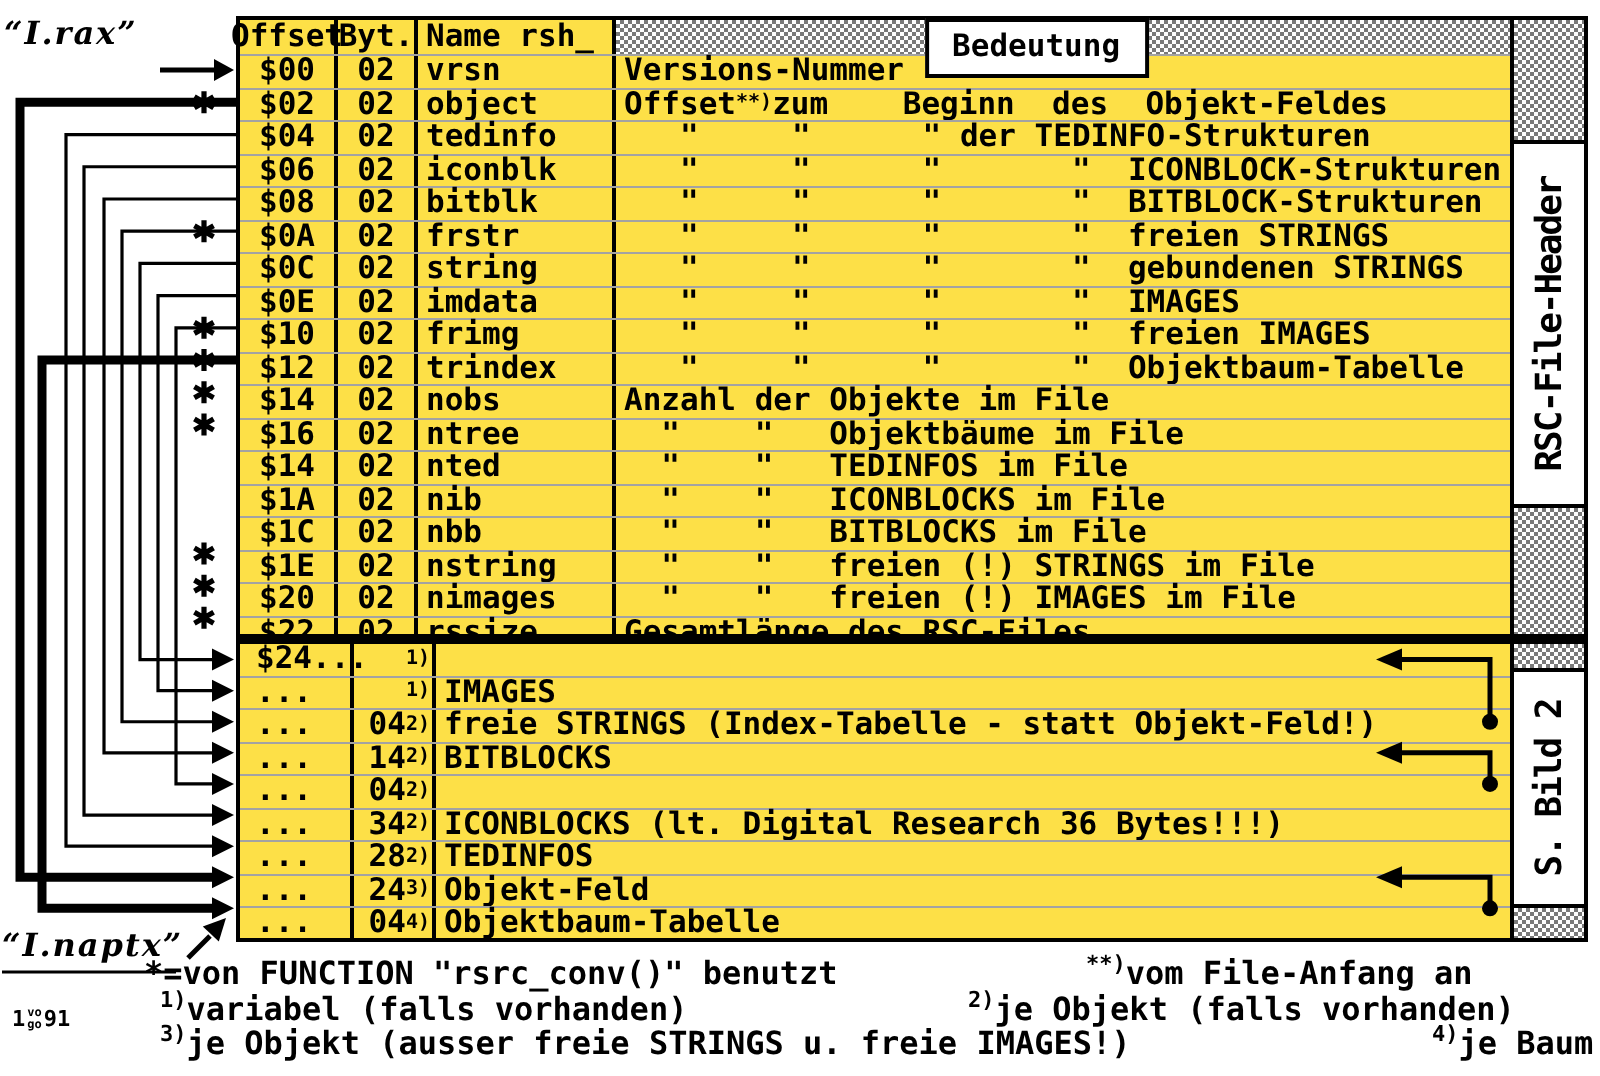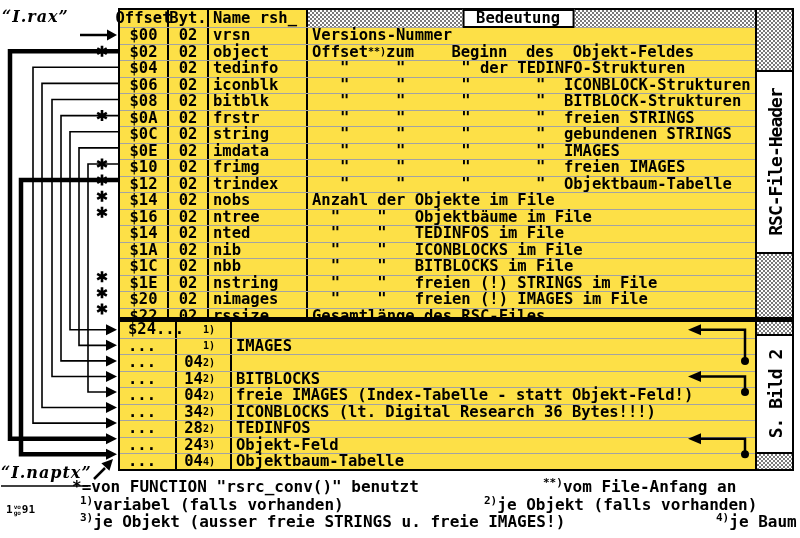--- a/index.html
+++ b/index.html
@@ -12,25 +12,25 @@
   #lower-table{left:118px;top:317px;width:635px;height:147px;border-top:5px solid #000;}
   .thead{height:17px;flex:none;display:flex;font-size:15.5px;}
   .trow{flex:1;display:flex;border-top:1px solid #a3a3a3;font-size:15.5px;}
   #lower-table .trow:first-child{border-top:none;}
   .cell{display:flex;align-items:center;white-space:pre;overflow:visible;line-height:1;}
   .c-off{width:47px;flex:none;border-right:2px solid #000;justify-content:center;}
   .c-byt{width:38px;flex:none;border-right:2px solid #000;justify-content:center;}
   .c-name{width:93px;flex:none;border-right:2px solid #000;padding-left:4px;}
   .c-bed{flex:1;padding-left:4px;}
   #lower-table .c-off{justify-content:flex-start;padding-left:8px;}
-  #lower-table .c-byt{justify-content:flex-end;padding-right:15px;}
+  #lower-table .c-byt{justify-content:flex-end;padding-right:1px;}
   sup{font-size:10px;line-height:0;}
   .thead .cell{font-size:15.5px;}
   .hd-bed{position:relative;padding:0;}
-  .hd-bed .badge{position:absolute;left:50%;top:-1px;height:19px;transform:translateX(-62%);
+  .hd-bed .badge{position:absolute;left:50%;top:-1px;height:30px;transform:translateX(-62%);
       background:#fff;border:2px solid #000;display:flex;align-items:center;padding:0 12px;box-sizing:border-box;}
   
   .sidebar{position:absolute;border:2px solid #000;z-index:1;}
   #sidebar-upper{left:755px;top:8px;width:35px;height:309px;}
   #sidebar-lower{left:755px;top:317px;width:35px;height:147px;border-top:5px solid #000;}
   .vband{position:absolute;left:0;right:0;background:#fff;border-top:2px solid #000;border-bottom:2px solid #000;}
   #sidebar-upper .vband{top:60px;height:180px;}
   #sidebar-lower .vband{top:12px;height:116px;}
   .vtext{position:absolute;left:50%;top:50%;transform:translate(-50%,-50%) rotate(-90deg);
          white-space:nowrap;font-size:18px;letter-spacing:-1px;}
@@ -213,30 +213,30 @@
         <div class="cell c-byt"><sup>1)</sup></div>
       </div>
       <div class="trow">
         <div class="cell c-off">...</div>
         <div class="cell c-byt"><sup>1)</sup></div>
         <div class="cell c-bed">IMAGES</div>
       </div>
       <div class="trow">
         <div class="cell c-off">...</div>
         <div class="cell c-byt">04<sup>2)</sup></div>
+        <div class="cell c-bed">freie STRINGS (Index-Tabelle - statt Objekt-Feld!)</div>
       </div>
       <div class="trow">
         <div class="cell c-off">...</div>
         <div class="cell c-byt">14<sup>2)</sup></div>
         <div class="cell c-bed">BITBLOCKS</div>
       </div>
       <div class="trow">
         <div class="cell c-off">...</div>
         <div class="cell c-byt">04<sup>2)</sup></div>
-        <div class="cell c-bed">freie IMAGES (Index-Tabelle - statt Objekt-Feld!)</div>
       </div>
       <div class="trow">
         <div class="cell c-off">...</div>
         <div class="cell c-byt">34<sup>2)</sup></div>
         <div class="cell c-bed">ICONBLOCKS (lt. Digital Research 36 Bytes!!!)</div>
       </div>
       <div class="trow">
         <div class="cell c-off">...</div>
         <div class="cell c-byt">28<sup>2)</sup></div>
         <div class="cell c-bed">TEDINFOS</div>

